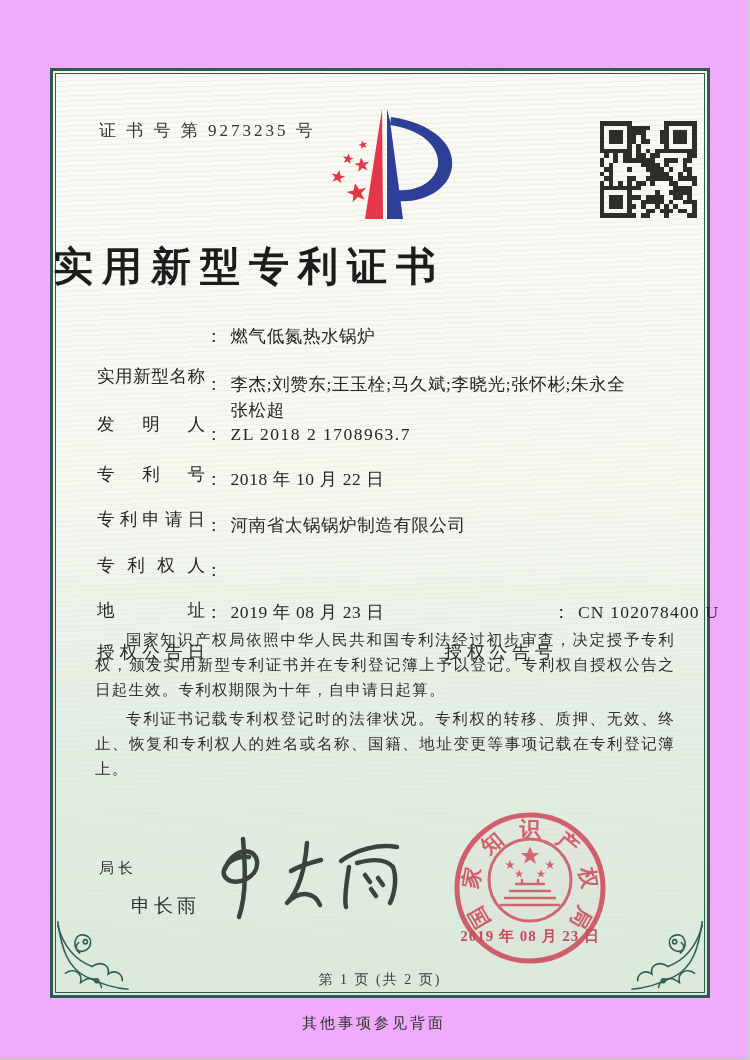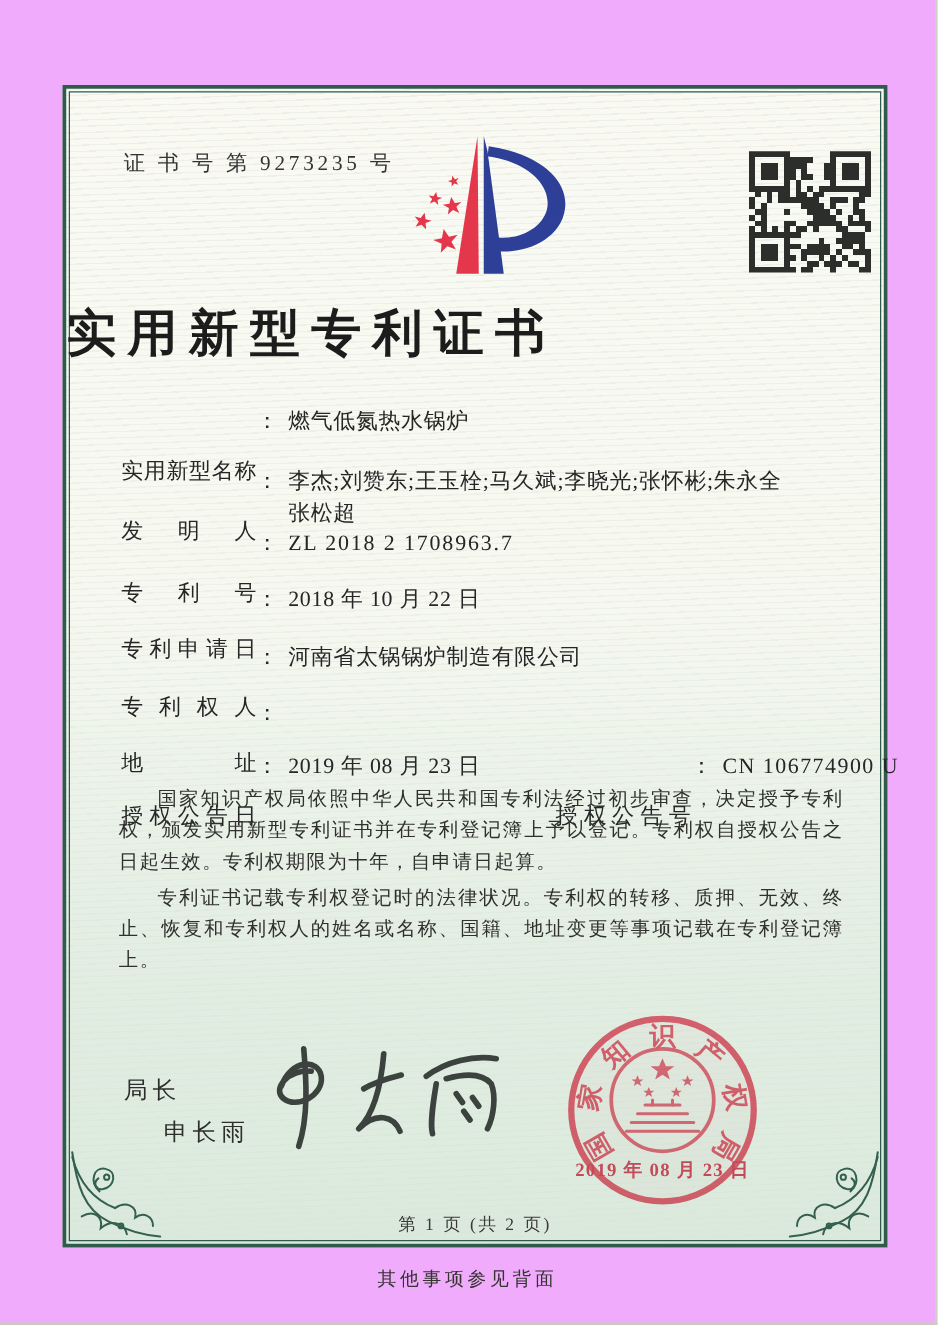--- a/index.html
+++ b/index.html
@@ -53,21 +53,21 @@
   .val .vline{white-space:nowrap;}
   
   #paras{
     left:42px;top:556px;width:580px;color:#30302e;
   }
   #paras p{
     margin:0 0 4px 0;font-size:15.5px;line-height:25px;
     text-indent:2em;letter-spacing:1.2px;text-align:justify;
   }
   
-  #sig-title{left:46px;top:788px;font-size:19px;letter-spacing:4px;color:#2e2e2c;}
+  #sig-title{left:46px;top:788px;font-size:15px;letter-spacing:4px;color:#2e2e2c;}
   #sig-name{left:46px;top:822px;font-size:19px;letter-spacing:4px;color:#2e2e2c;margin-left:32px;}
   #sig-svg{left:150px;top:760px;}
   
   #seal-svg{left:392px;top:733px;mix-blend-mode:multiply;opacity:0.95;}
   
   #page-no{
     left:0;top:900px;width:100%;text-align:center;font-size:14px;
     letter-spacing:2px;color:#3a3a38;
   }
   #back-note{
@@ -395,21 +395,21 @@
       <span class="lbl">地址</span>
         <span class="colon">：</span>
     </div>
 
     <div class="row" style="top:528px">
       <span class="lbl">授权公告日</span>
         <span class="colon">：</span>
       <span class="val">2019 年 08 月 23 日</span>
       <span class="lbl" style="margin-left:60px">授权公告号</span>
         <span class="colon">：</span>
-      <span class="val" style="letter-spacing:1.2px">CN 106774900 U</span>
+      <span class="val" style="letter-spacing:1.2px">CN 102078400 U</span>
     </div>
 
     <div class="abs" id="paras">
       <p>国家知识产权局依照中华人民共和国专利法经过初步审查，决定授予专利权，颁发实用新型专利证书并在专利登记簿上予以登记。专利权自授权公告之日起生效。专利权期限为十年，自申请日起算。</p>
       <p>专利证书记载专利权登记时的法律状况。专利权的转移、质押、无效、终止、恢复和专利权人的姓名或名称、国籍、地址变更等事项记载在专利登记簿上。</p>
     </div>
 
     <div class="abs" id="sig-title">局长</div>
     <div class="abs" id="sig-name">申长雨</div>
 

